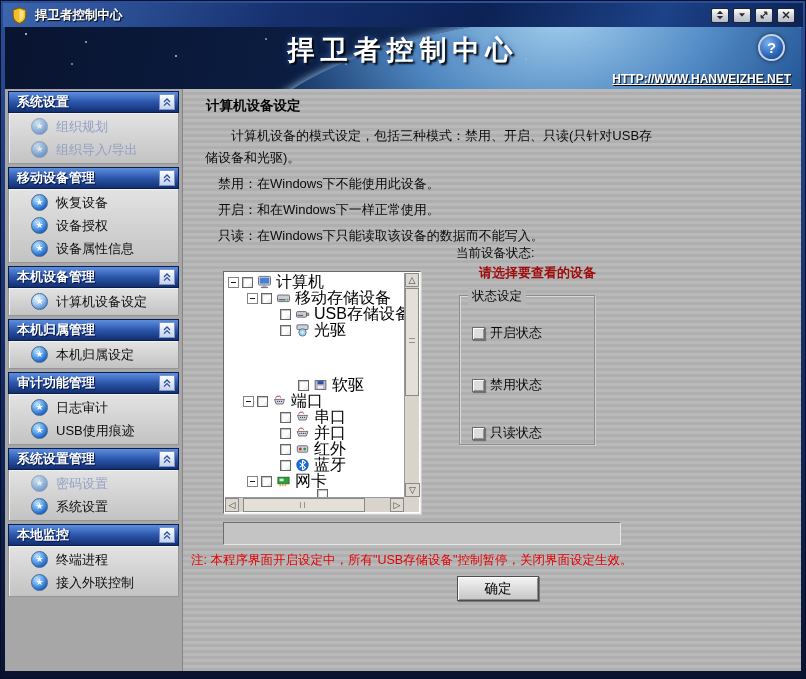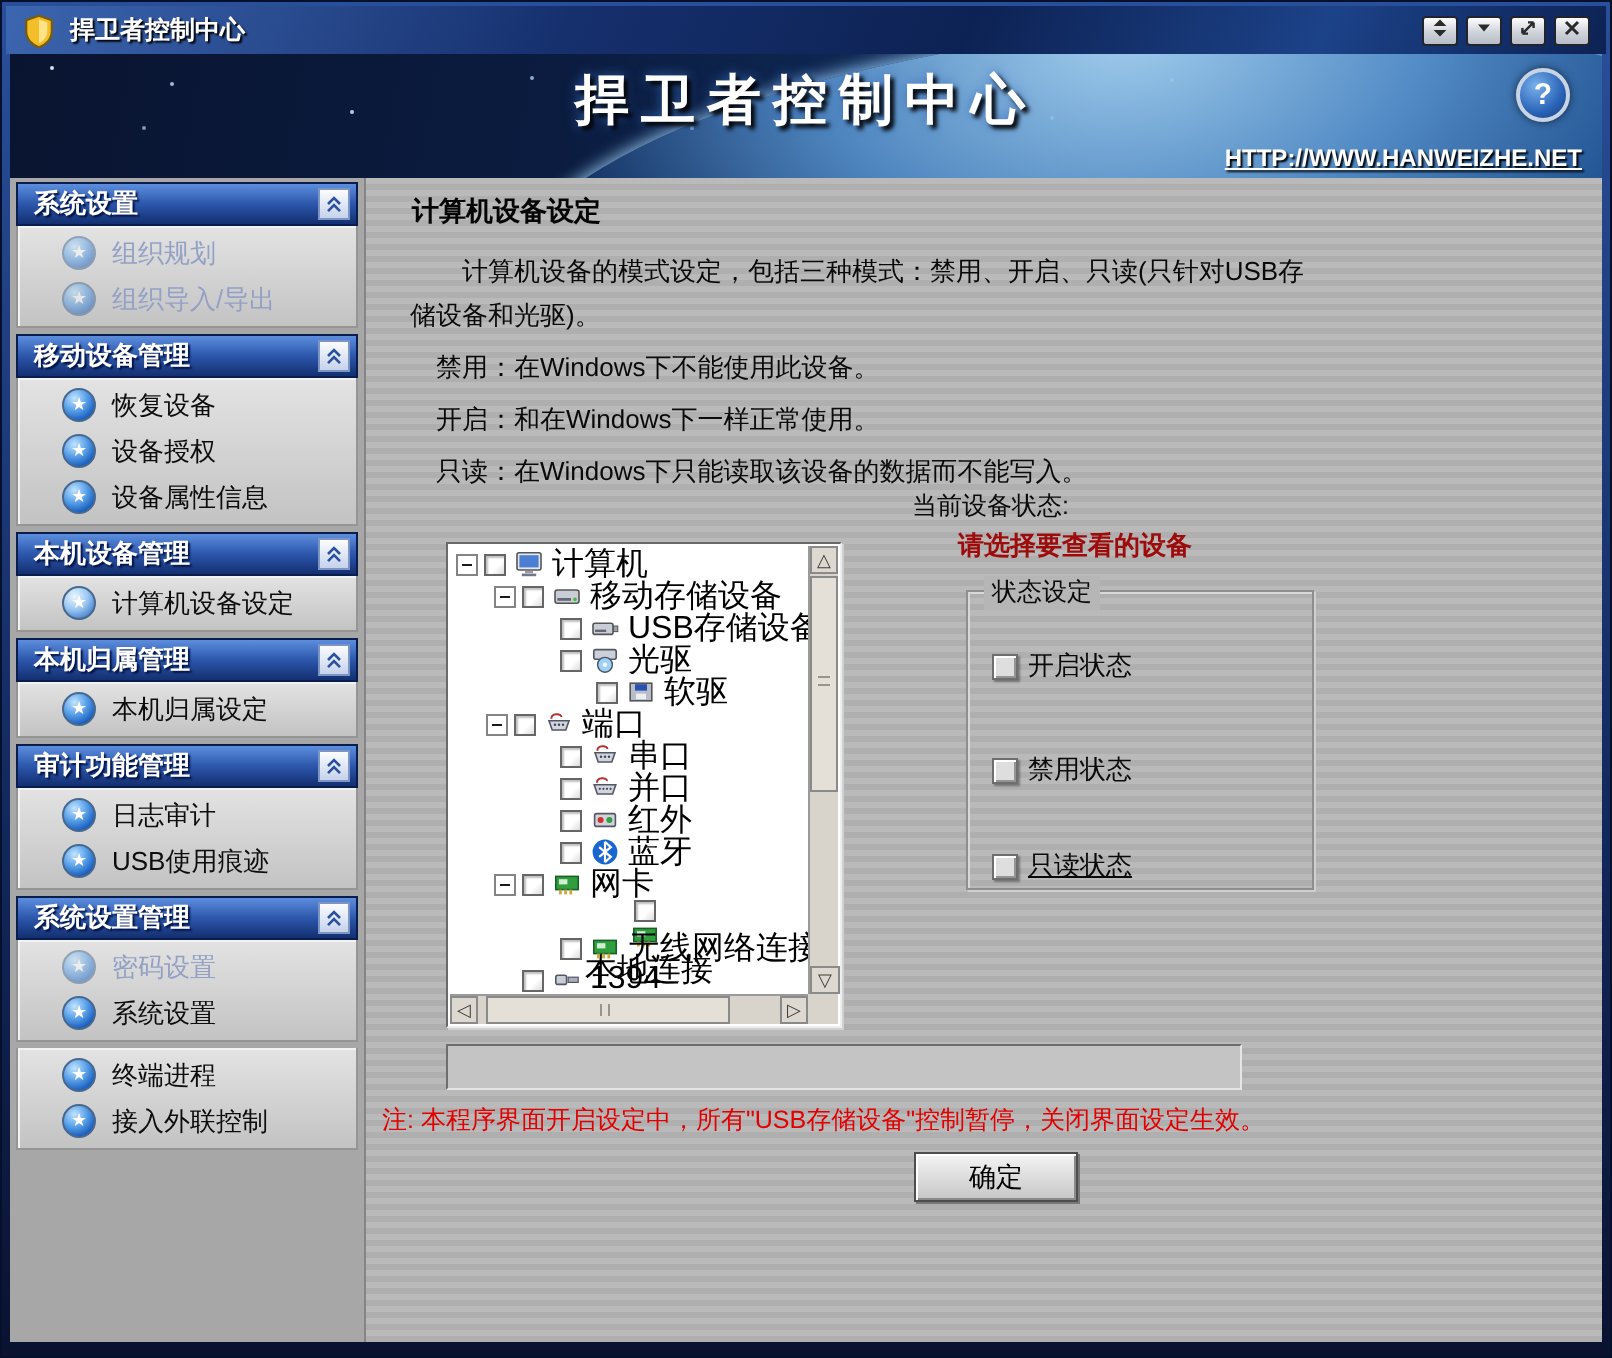--- a/index.html
+++ b/index.html
@@ -109,25 +109,25 @@
       display:flex; }
   .hsb .sb-btn { width:14px; height:100%; flex:none; }
   .hsb .sb-btn.right { margin-left:auto; }
   .hsb-thumb { width:122px; height:100%; margin-left:4px; border:1px solid #8a8a8a; background:#e4e0d8;
       position:relative; cursor:pointer; }
   .hsb-thumb::after { content:""; position:absolute; top:3px; bottom:3px; left:50%; margin-left:-4px; width:8px;
       background:repeating-linear-gradient(90deg,#98948c 0 1px,transparent 1px 4px); }
   .sb-corner { position:absolute; right:1px; bottom:1px; width:15px; height:15px; background:#d8d4cc; }
 
   
-  .groupbox { position:absolute; left:276px; top:206px; width:174px; height:150px;
-      border:1px solid #8e8e8e; box-shadow:inset 1px 1px 0 #d8d8d8,1px 1px 0 #cfcfcf;margin-left:24px; }
+  .groupbox { position:absolute; left:276px; top:206px; width:136px; height:150px;
+      border:1px solid #8e8e8e; box-shadow:inset 1px 1px 0 #d8d8d8,1px 1px 0 #cfcfcf; }
   .gb-title { position:absolute; top:-8px; left:8px; padding:0 4px; background:#b6b6b6; font-size:12.5px; color:#0a0a0a; }
   .gb-row { display:flex; align-items:center; gap:5px; margin-left:12px; font-size:13px; color:#0a0a0a; }
-  .gb-row.r1 { margin-top:28px; } .gb-row.r2 { margin-top:34px; } .gb-row.r3 { margin-top:30px;text-decoration:underline; }
+  .gb-row.r1 { margin-top:28px; } .gb-row.r2 { margin-top:34px; } .gb-row.r3 { margin-top:30px; }
   .gb-check { width:13px; height:13px; flex:none; background:#dedede; border:1px solid #6e6e6e;
       box-shadow:inset 1px 1px 0 #fff,inset -1px -1px 0 #949494,1px 1px 1px rgba(0,0,0,.35); cursor:pointer; }
 
   
   .device-input { position:absolute; left:40px; top:433px; width:398px; height:23px;
       background:#c4c4c4; border:1px solid; border-color:#6e6e6e #e6e6e6 #e6e6e6 #6e6e6e;
       font-size:12px; padding:2px 5px; color:#111; outline:none;
       font-family:"Liberation Sans","DejaVu Sans",sans-serif; }
   .note { position:absolute; left:8px; top:463px; font-size:12.5px; color:#e20000; white-space:nowrap; }
   .ok-btn { position:absolute; left:274px; top:487px; width:82px; height:25px;
@@ -284,20 +284,28 @@
         <div class="sec-panel">
           <div class="side-item disabled">
             <span class="sphere">★</span>
             <span>密码设置</span>
           </div>
           <div class="side-item">
             <span class="sphere">★</span>
             <span>系统设置</span>
           </div>
         </div>
+        <div class="sec-header">
+          <span>本地监控</span>
+          <span class="collapse-btn">
+            <span><svg viewBox="0 0 10 10">
+                <path d="M2 5 L5 2 L8 5 M2 8.6 L5 5.6 L8 8.6" fill="none" stroke="#2a50a0" stroke-width="1.3"></path>
+              </svg></span>
+          </span>
+        </div>
         <div class="sec-panel">
           <div class="side-item">
             <span class="sphere">★</span>
             <span>终端进程</span>
           </div>
           <div class="side-item">
             <span class="sphere">★</span>
             <span>接入外联控制</span>
           </div>
         </div>
@@ -351,21 +359,21 @@
             <div class="tree-row" style="padding-left: 41px;">
               <span class="exp-spacer"></span>
               <span class="tree-check"></span>
               <span class="tree-icon"><svg viewBox="0 0 14 14">
                   <rect x="1.4" y="1.8" width="11.2" height="4.8" rx="1" fill="#ccd0da" stroke="#556" stroke-width=".8"></rect>
                   <circle cx="7" cy="9.4" r="3.7" fill="#9fd2f2" stroke="#456" stroke-width=".7"></circle>
                   <circle cx="7" cy="9.4" r="1.1" fill="#f0f6ff"></circle>
                 </svg></span>
               <span class="tree-label">光驱</span>
             </div>
-            <div class="tree-row" style="padding-left: 59px;">
+            <div class="tree-row" style="padding-left: 59px; margin-top: 39px;">
               <span class="exp-spacer"></span>
               <span class="tree-check"></span>
               <span class="tree-icon"><svg viewBox="0 0 14 14">
                   <rect x="1.6" y="2.6" width="10.8" height="8.8" fill="#b9bdc9" stroke="#555" stroke-width=".8"></rect>
                   <rect x="4" y="3.1" width="6" height="3.2" fill="#2a50b0"></rect>
                   <rect x="4.5" y="7.8" width="5" height="2.8" fill="#eceef2"></rect>
                 </svg></span>
               <span class="tree-label">软驱</span>
             </div>
             <div class="tree-row" style="padding-left: 18px;">

